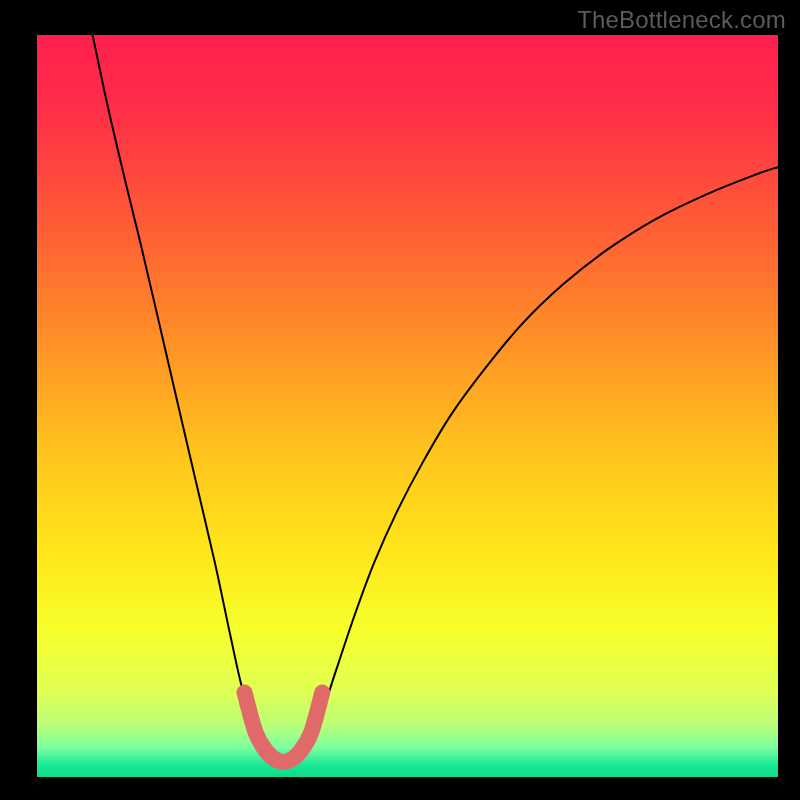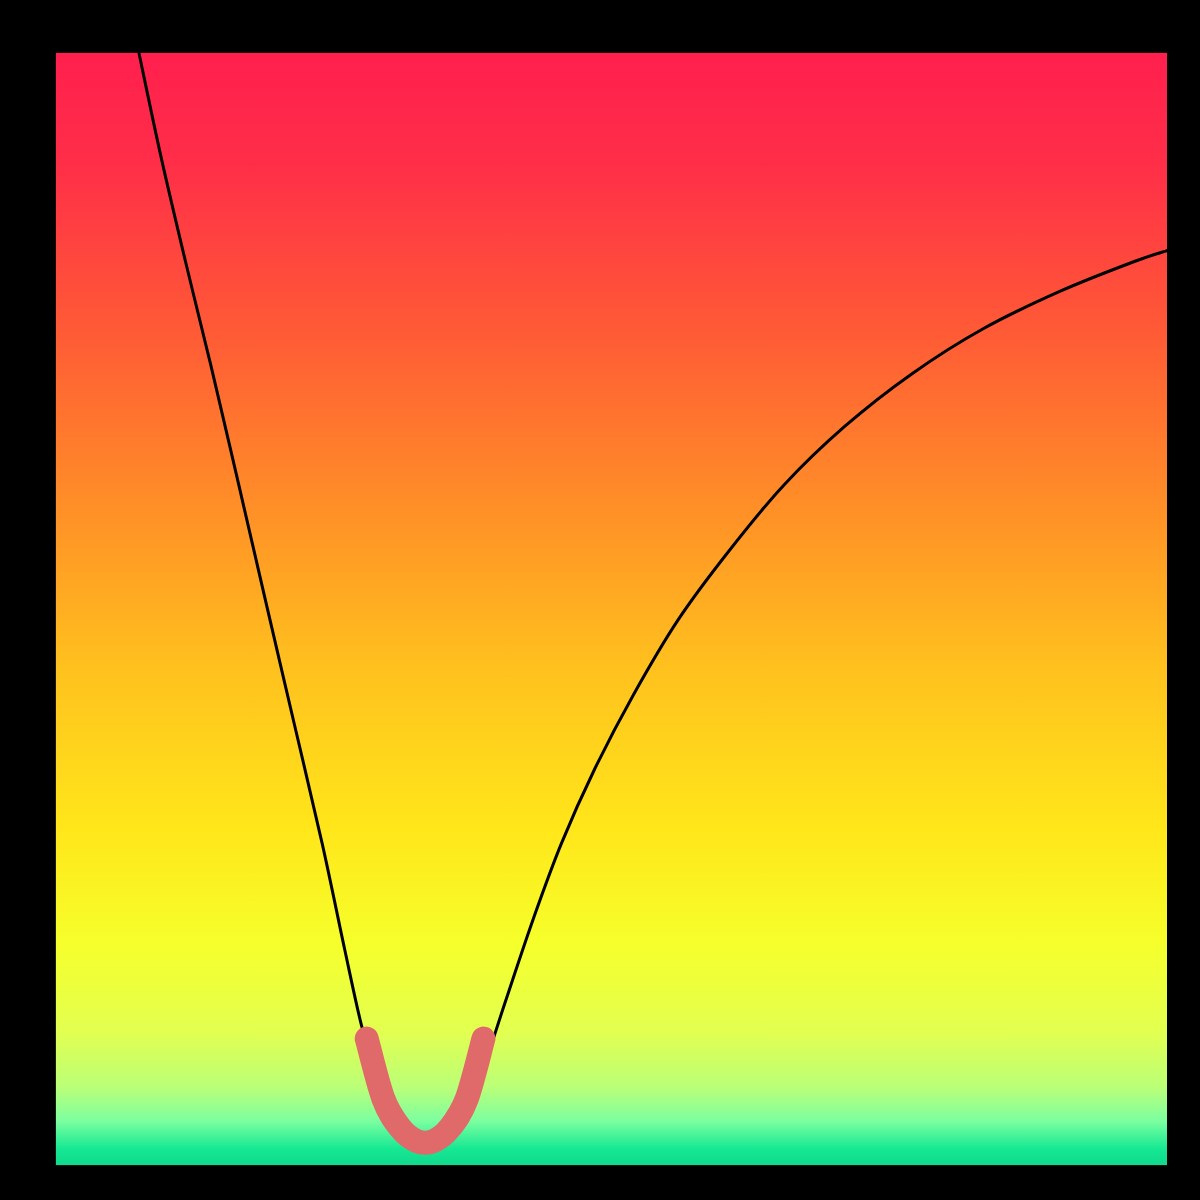--- a/index.html
+++ b/index.html
@@ -35,20 +35,21 @@
     letter-spacing: 0.2px;
     font-family: Arial, Helvetica, sans-serif;
   }
   svg { display: block; }
 </style>
 </head>
 <body>
 
 <div class="frame">
 
+  <div class="watermark">TheBottleneck.com</div>
 
   <div class="plot-area">
     <svg id="chart-svg" width="741" height="742" viewBox="0 0 741 742" preserveAspectRatio="none">
       <defs>
         <linearGradient id="bg-grad" x1="0" y1="0" x2="0" y2="1">
             <stop offset="0.00%" stop-color="#ff1f4e"></stop>
             <stop offset="10.00%" stop-color="#ff2e48"></stop>
             <stop offset="25.00%" stop-color="#ff5a36"></stop>
             <stop offset="40.00%" stop-color="#ff8c28"></stop>
             <stop offset="55.00%" stop-color="#ffc01e"></stop>

